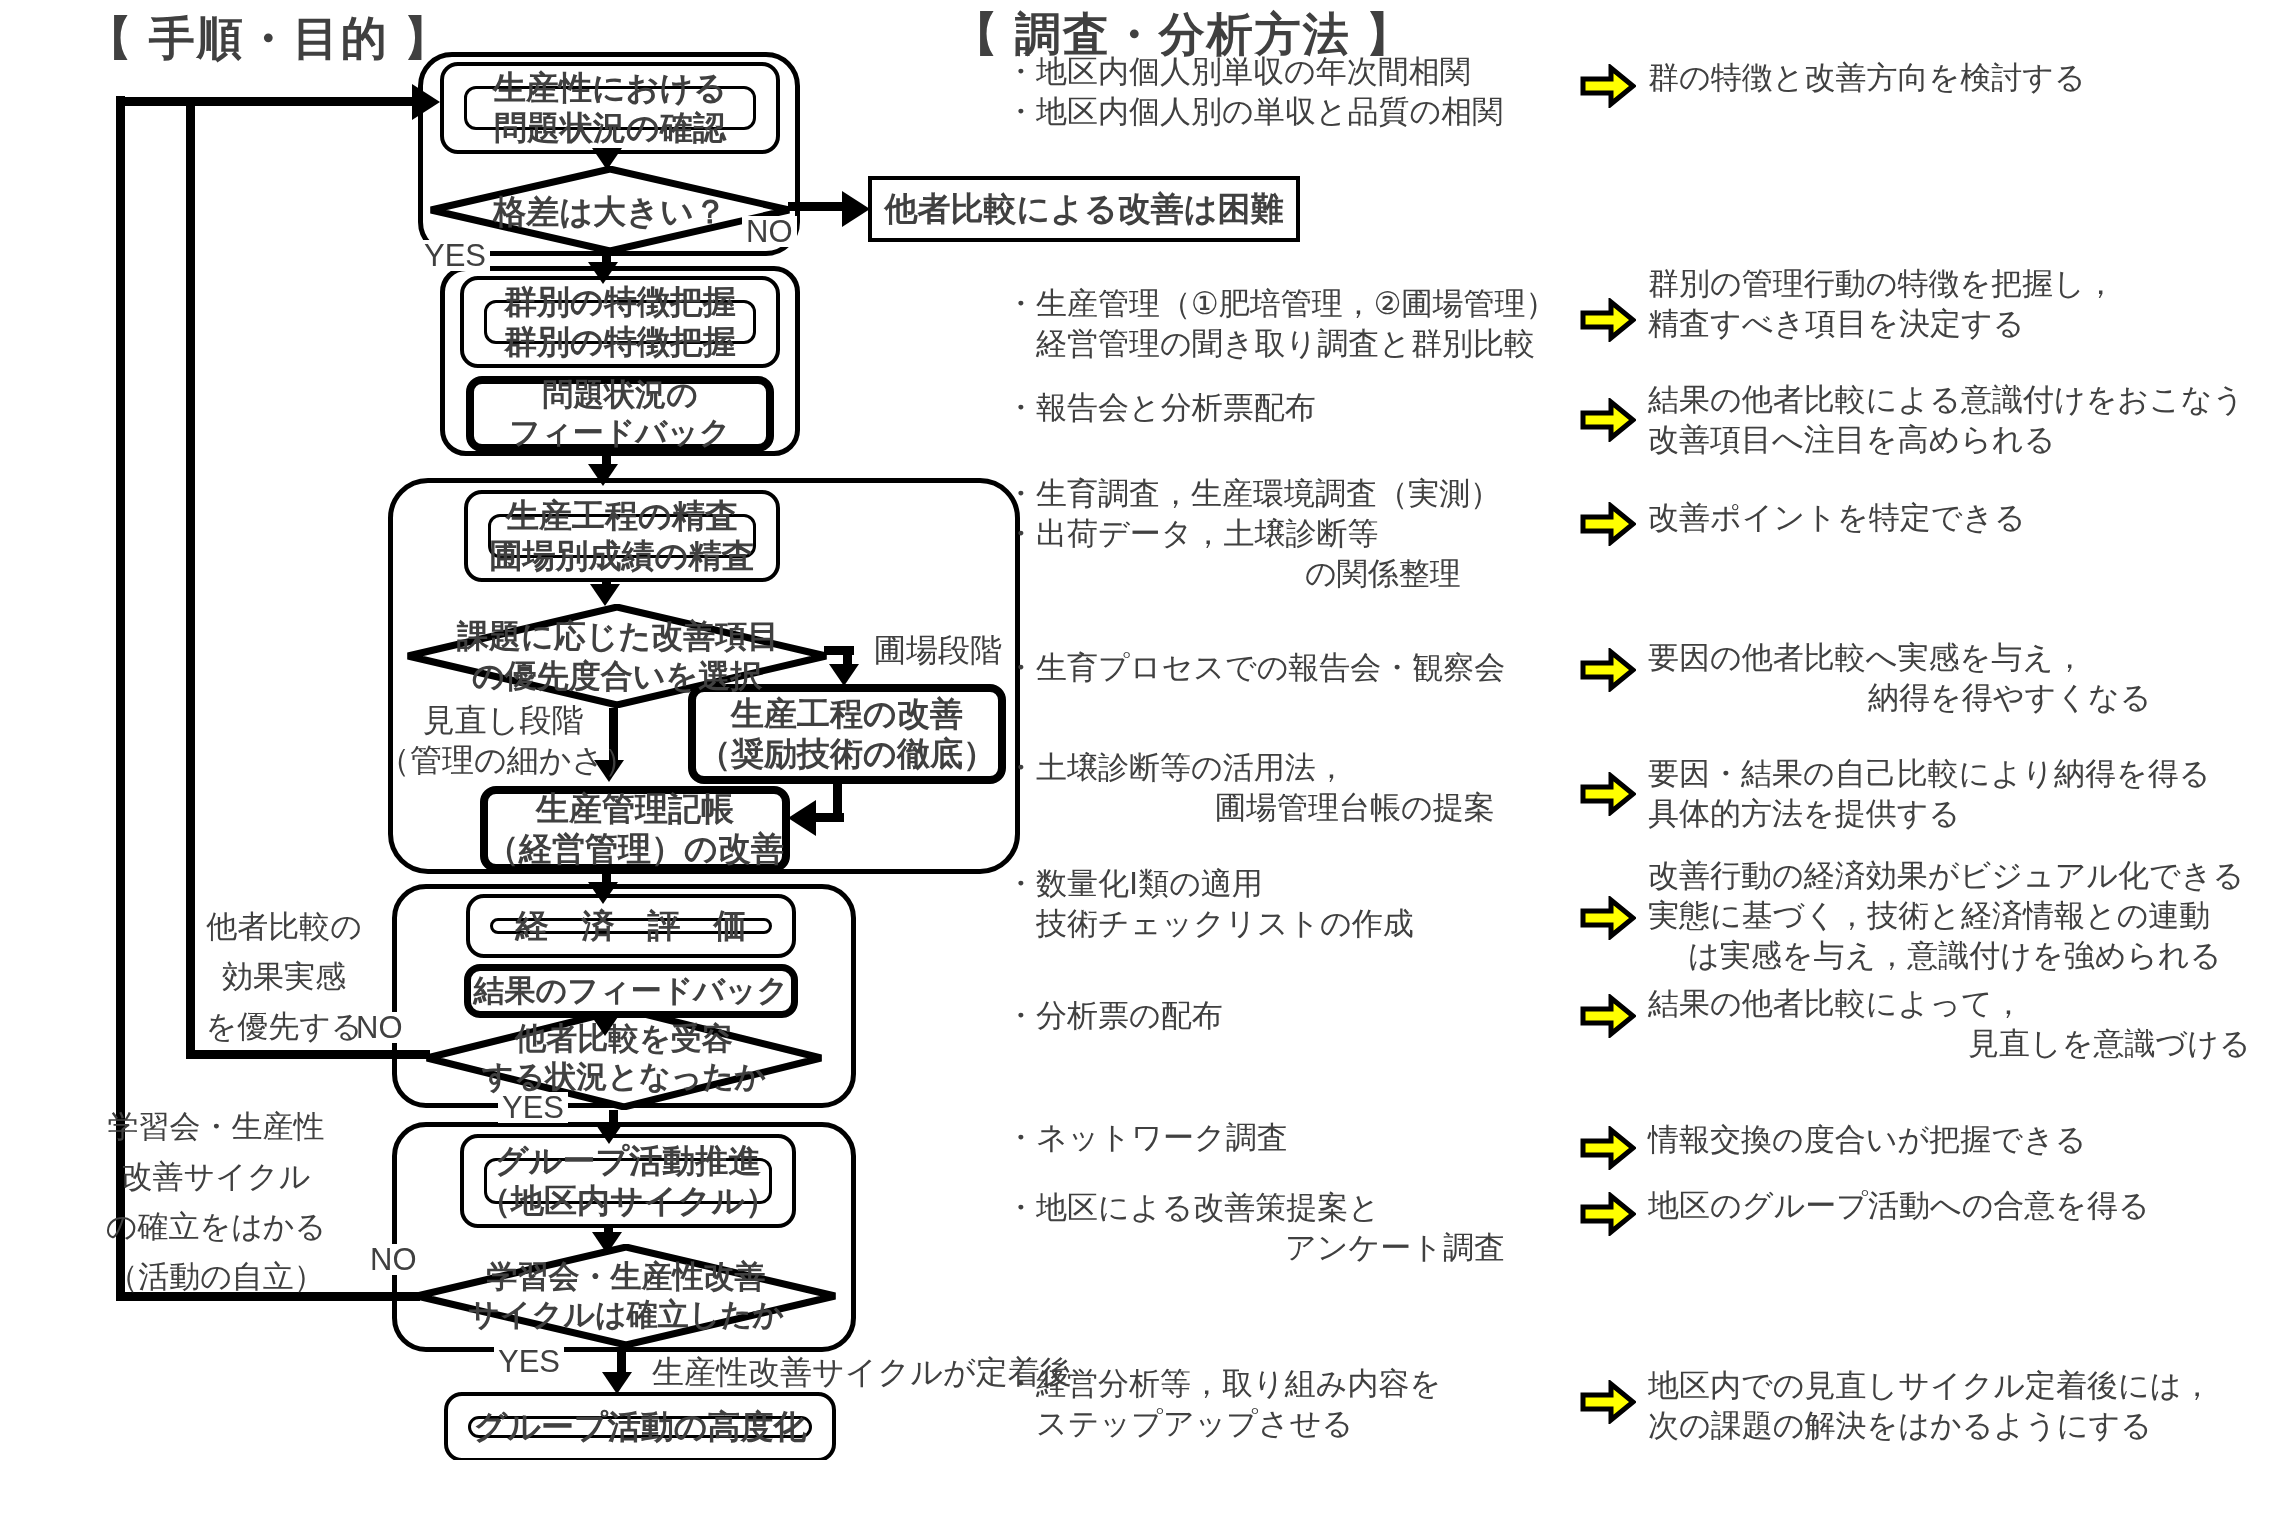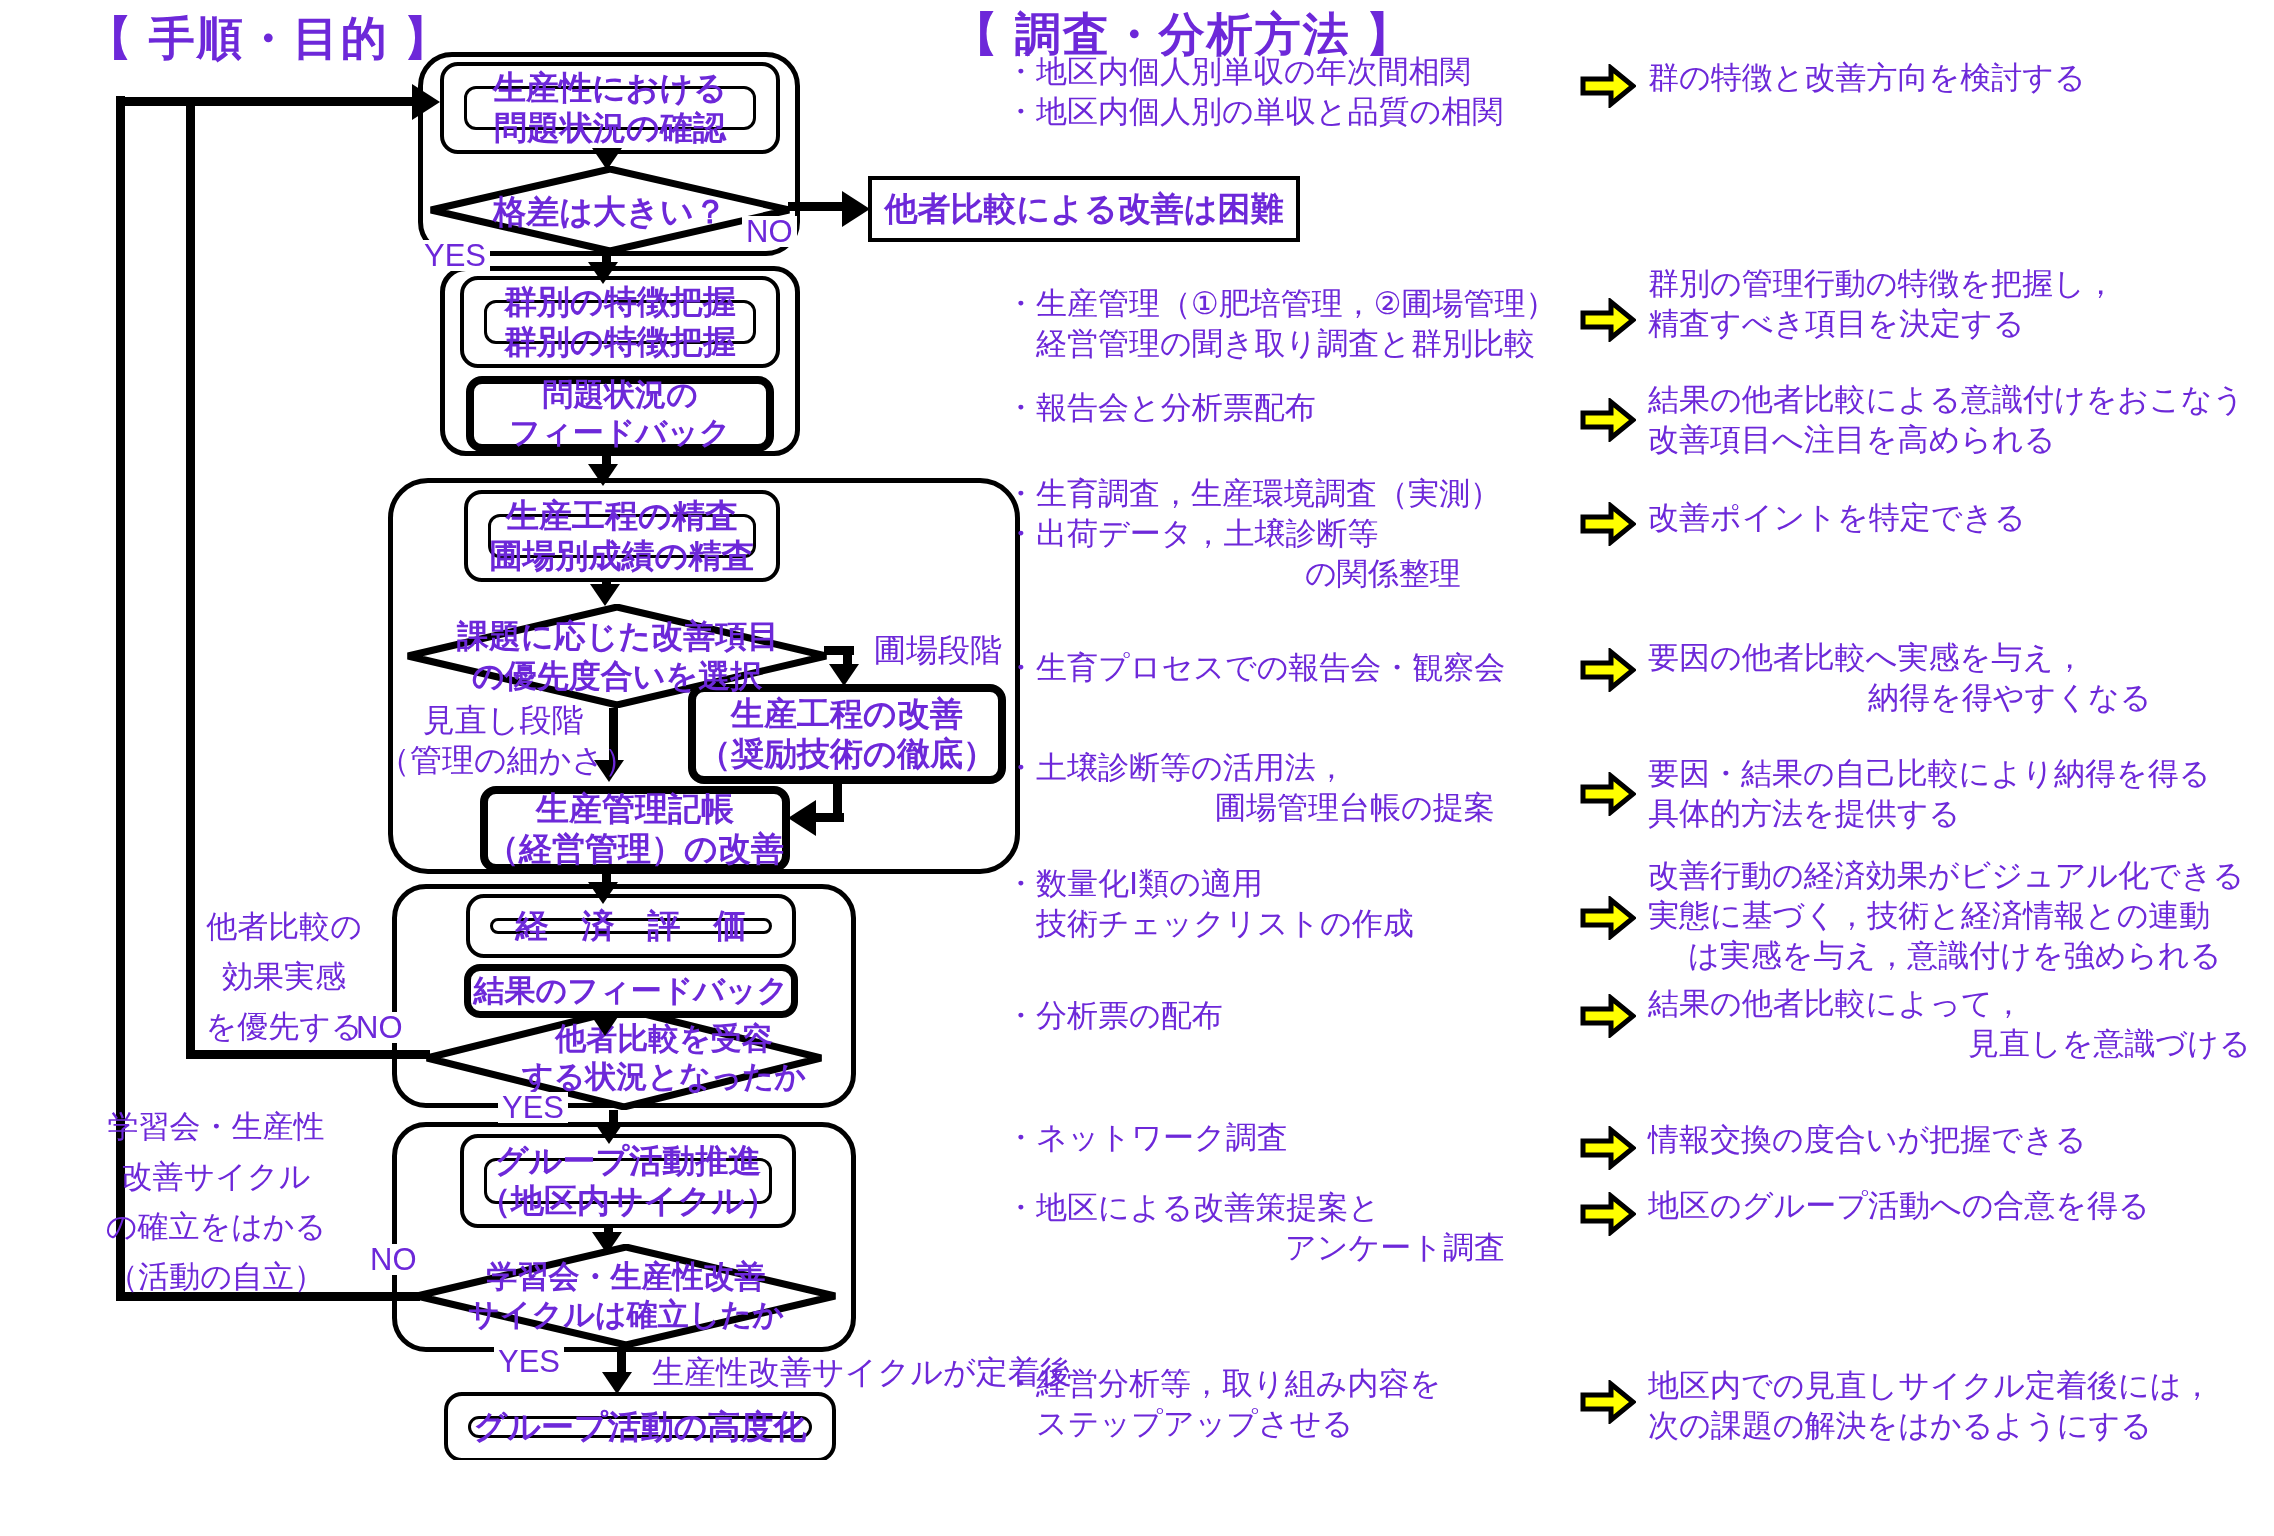--- a/index.html
+++ b/index.html
@@ -1,17 +1,17 @@
 <!DOCTYPE html>
 <html><head>
 <meta charset="utf-8">
 <style>
   html,body{margin:0;padding:0;background:#fff;}
   .page{position:relative;width:2274px;height:1460px;background:#fff;overflow:hidden;
-        font-family:"Liberation Sans","DejaVu Sans",sans-serif;color:#6d28d9;}
+        font-family:"Liberation Sans","DejaVu Sans",sans-serif;color:#404040;}
   .abs{position:absolute;box-sizing:border-box;}
   .hdr{font-size:46px;font-weight:bold;white-space:nowrap;letter-spacing:2px;}
   .grp{border:5px solid #000;border-radius:34px;background:transparent;}
   .dbox{border:4px solid #000;border-radius:18px;padding:20px;background:#fff;}
   .dbox .in{border:3px solid #000;border-radius:12px;width:100%;height:100%;display:flex;
             flex-direction:column;align-items:center;justify-content:center;box-sizing:border-box;}
   .tbox{border:8px solid #000;border-radius:16px;background:#fff;display:flex;
         flex-direction:column;align-items:center;justify-content:center;}
   .tbox.thin{border-width:7px;}
   .pbox{border:4px solid #000;background:#fff;display:flex;align-items:center;justify-content:center;}
@@ -121,21 +121,21 @@
     <div class="in">
         <div class="bt">グループ活動の高度化</div>
       </div>
   </div>
 
   <div class="abs dtext" style="left:440px;top:190px;width:340px;font-size:33px;">格差は大きい？</div>
   <div class="abs dtext" style="left:457px;top:616px;width:320px;font-size:32px;line-height:40px;">
     <div>課題に応じた改善項目</div>
       <div>の優先度合いを選択</div>
   </div>
-  <div class="abs dtext" style="left:474px;top:1020px;width:300px;font-size:31px;line-height:38px;margin-left:40px;">
+  <div class="abs dtext" style="left:474px;top:1020px;width:300px;font-size:31px;line-height:38px;">
     <div>他者比較を受容</div>
       <div>する状況となったか</div>
   </div>
   <div class="abs dtext" style="left:456px;top:1258px;width:340px;font-size:31px;line-height:38px;">
     <div>学習会・生産性改善</div>
       <div>サイクルは確立したか</div>
   </div>
 
   <div class="abs hd right" style="left:412px;top:84px;"></div>
   <div class="abs hd down" style="left:592px;top:148px;"></div>

